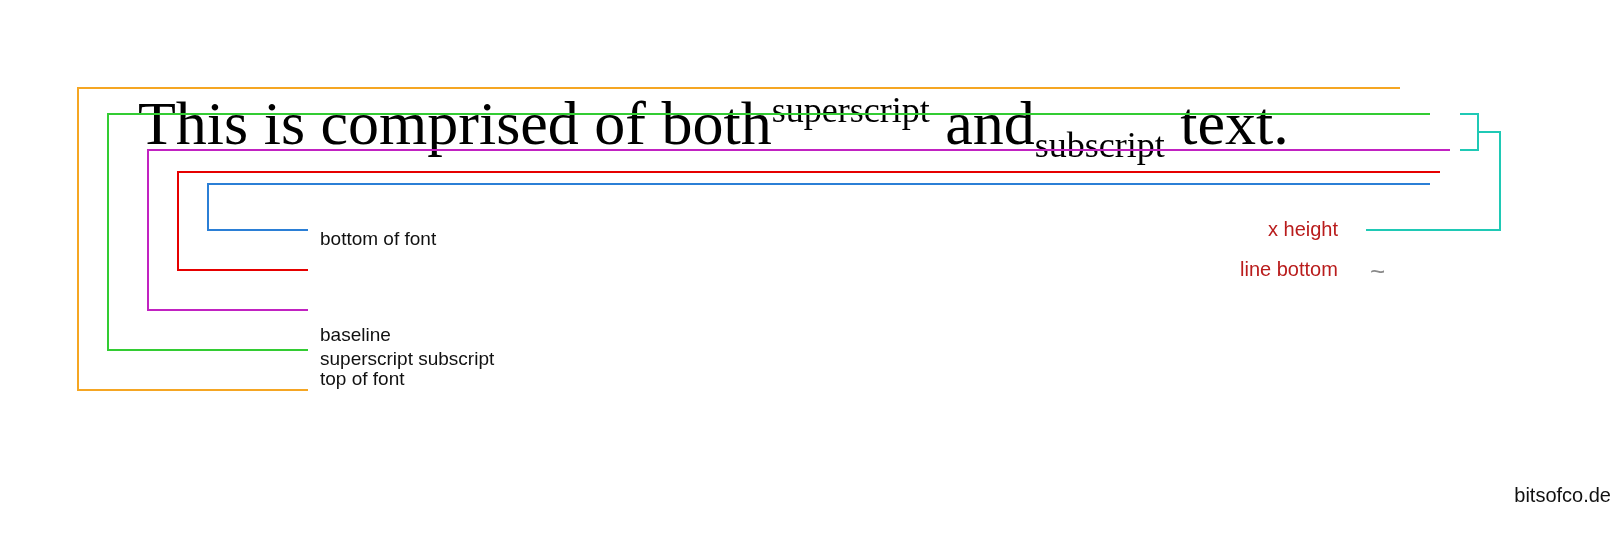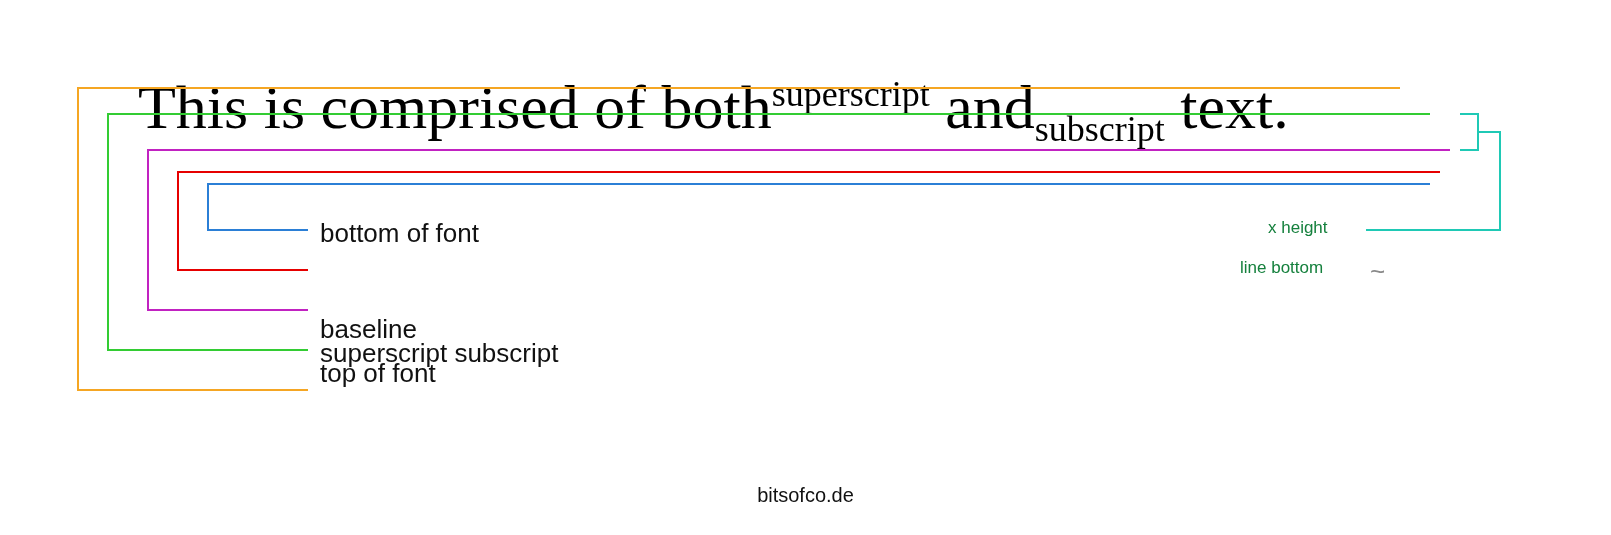--- a/index.html
+++ b/index.html
@@ -1,26 +1,26 @@
 <!DOCTYPE html>
 <html><head>
 <meta charset="utf-8">
 <style>
   html,body{margin:0;padding:0;width:1611px;height:535px;background:#fff;font-family:"Helvetica Neue",Helvetica,Arial,sans-serif;color:#000;}
   .stage{position:relative;width:1611px;height:535px;}
   
-  .sentence{position:absolute;left:138px;top:76px;font-family:Georgia,"Times New Roman",serif;font-size:62px;line-height:1;white-space:nowrap;text-align:center;}
+  .sentence{position:absolute;left:138px;top:92px;font-family:Georgia,"Times New Roman",serif;font-size:62px;line-height:1;white-space:nowrap;text-align:center;}
   .sentence sup{font-size:36px;vertical-align:super;line-height:0;}
   .sentence sub{font-size:36px;vertical-align:sub;line-height:0;}
   
-  .llabel{position:absolute;left:320px;font-size:26px;color:#111;}
+  .llabel{position:absolute;left:320px;font-size:19px;color:#111;margin-top:10px;}
   
-  .rlabel{position:absolute;font-size:17px;color:#15803d;text-align:right;}
+  .rlabel{position:absolute;font-size:20px;color:#b91c1c;text-align:right;}
   
-  .footer{position:absolute;left:0;right:0;top:484px;text-align:center;font-size:20px;color:#111;}
+  .footer{position:absolute;left:0;right:0;top:484px;text-align:right;font-size:20px;color:#111;}
   
   svg.lines{position:absolute;left:0;top:0;width:1611px;height:535px;pointer-events:none;}
   svg.lines path{fill:none;stroke-width:2;}
 </style>
 </head>
 <body>
 
 <div class="stage">
 
   <div class="sentence">

